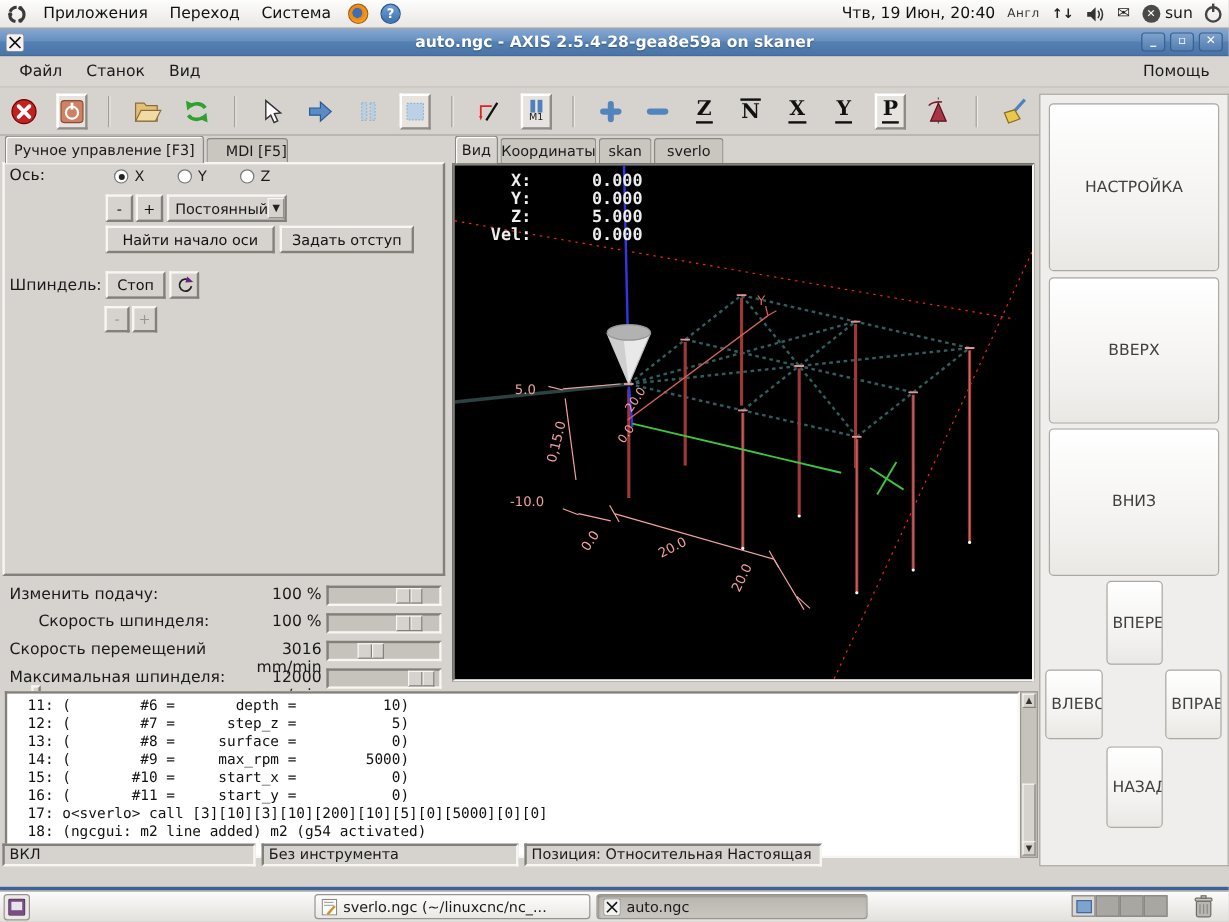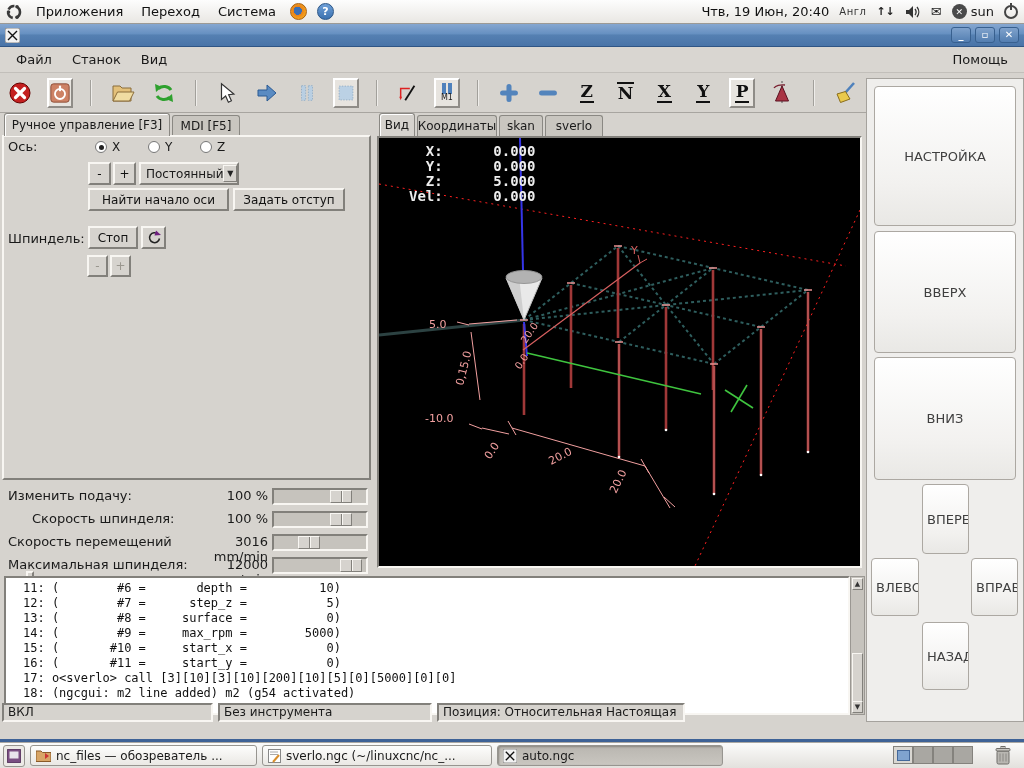--- a/index.html
+++ b/index.html
@@ -123,20 +123,21 @@
   </span>
 </div>
 
 <div id="titlebar" class="abs">
   <span style="z-index:2;display:inline-flex">
     <svg width="15" height="15" viewBox="0 0 15 15">
         <rect x="0" y="0" width="15" height="15" rx="2" fill="#F2F2F2" stroke="#888"></rect>
         <path d="M3 12 L12 3 M3 3 L8 8 M8 8 L12 12" stroke="#111" stroke-width="1.4" fill="none"></path>
       </svg>
   </span>
+  <span id="title-text">auto.ngc - AXIS 2.5.4-28-gea8e59a on skaner</span>
   <span class="win-btns">
     <span class="win-btn">_</span>
     <span class="win-btn">▫</span>
     <span class="win-btn">✕</span>
   </span>
 </div>
 
 <div id="menubar" class="abs">
   <span class="menu-item">Файл</span>
   <span class="menu-item">Станок</span>
@@ -278,21 +279,21 @@
           <line x1="20" y1="2" x2="11" y2="12" stroke="#4F81BC" stroke-width="2.6"></line>
           <polygon points="3,13 11.5,10.5 16,18 6.5,21.5" fill="#E9C94C" stroke="#8A6D1B"></polygon>
         </svg>
       </span>
     </span>
 </div>
 
 <div class="tab active" style="left:4px; top:113px; width:166px;">
     <span>Ручное управление [F3]</span>
   </div>
-<div class="tab" style="left:172px; top:115px; width:68px; height:21px;">
+<div class="tab" style="left:172px; top:115px; width:68px; height:21px;justify-content:flex-end;">
     <span>MDI [F5]</span>
   </div>
 <div id="manual-pane" class="abs"></div>
 
 <span class="abs" style="left:8px; top:139px; font-size:13px;">Ось:</span>
 <span class="abs" style="left:95px; top:140px; display:inline-flex; align-items:center; gap:5px;">
     <span class="radio">
       <span class="dot"></span>
     </span>
     <span>X</span>
@@ -512,27 +513,20 @@
     <span>НАЗАД</span>
   </div>
 
 <div id="taskbar" class="abs">
   <span class="abs" style="left:3px; top:2px; width:22px; height:22px; border:1px solid #979590; border-radius:3px; background:#ECEAE6; display:flex; align-items:center; justify-content:center;">
     <svg width="14" height="14" viewBox="0 0 14 14">
         <rect x="0" y="0" width="14" height="14" rx="2" fill="#7A4E82" stroke="#4A2E50"></rect>
         <rect x="2.5" y="2.5" width="9" height="7" fill="#E9E4EC"></rect>
       </svg>
   </span>
-  <span class="task-btn" style="left:30px; width:227px;">
-    <svg width="15" height="13" viewBox="0 0 15 13">
-        <path d="M0 2 h5 l1.5 1.5 H15 v9 H0 z" fill="#D8A566" stroke="#8A5A28"></path>
-        <polygon points="9,4 13,7 9,10" fill="#C33"></polygon>
-      </svg>
-    <span>nc_files — обозреватель ...</span>
-  </span>
   <span class="task-btn active" style="left:497px; width:226px;">
     <svg width="14" height="14" viewBox="0 0 15 15">
         <rect x="0" y="0" width="15" height="15" rx="2" fill="#F2F2F2" stroke="#888"></rect>
         <path d="M3 12 L12 3 M3 3 L8 8 M8 8 L12 12" stroke="#111" stroke-width="1.4" fill="none"></path>
       </svg>
     <span>auto.ngc</span>
   </span>
   <span class="task-btn" style="left:262px; width:230px;">
     <svg width="13" height="14" viewBox="0 0 13 14">
         <rect x="0.5" y="0.5" width="12" height="13" fill="#fff" stroke="#888"></rect>

